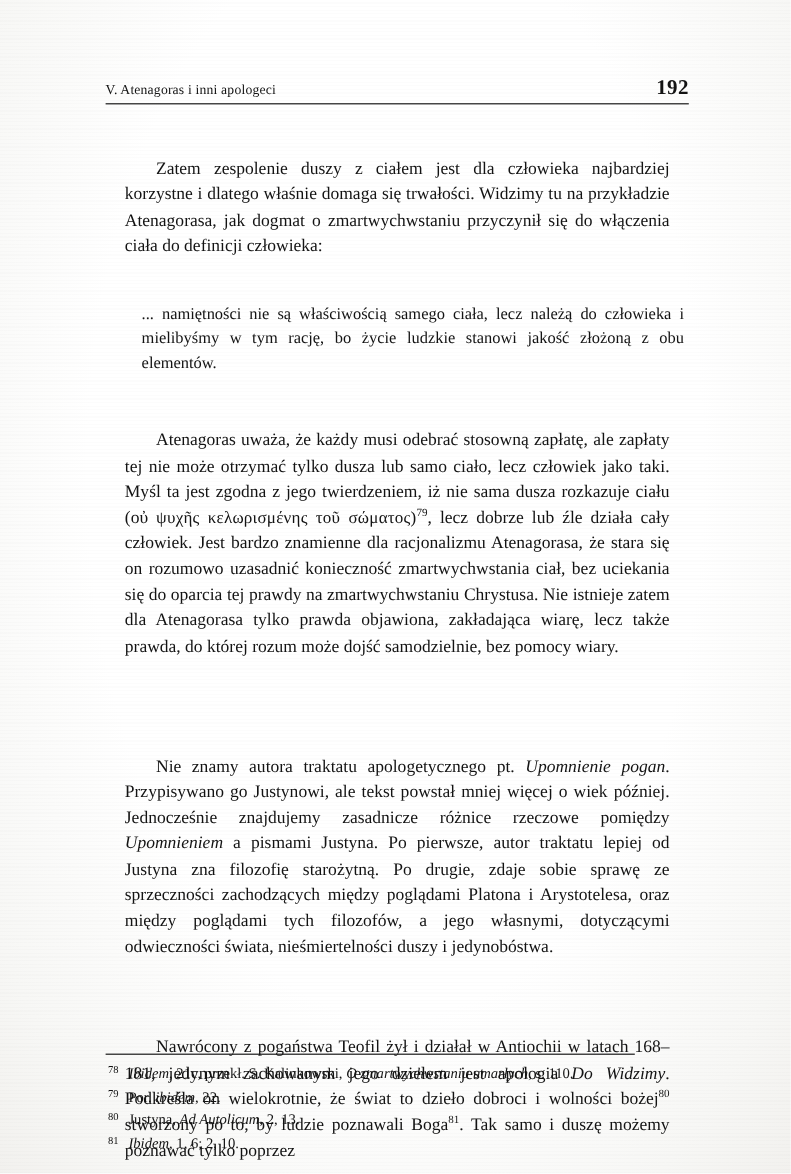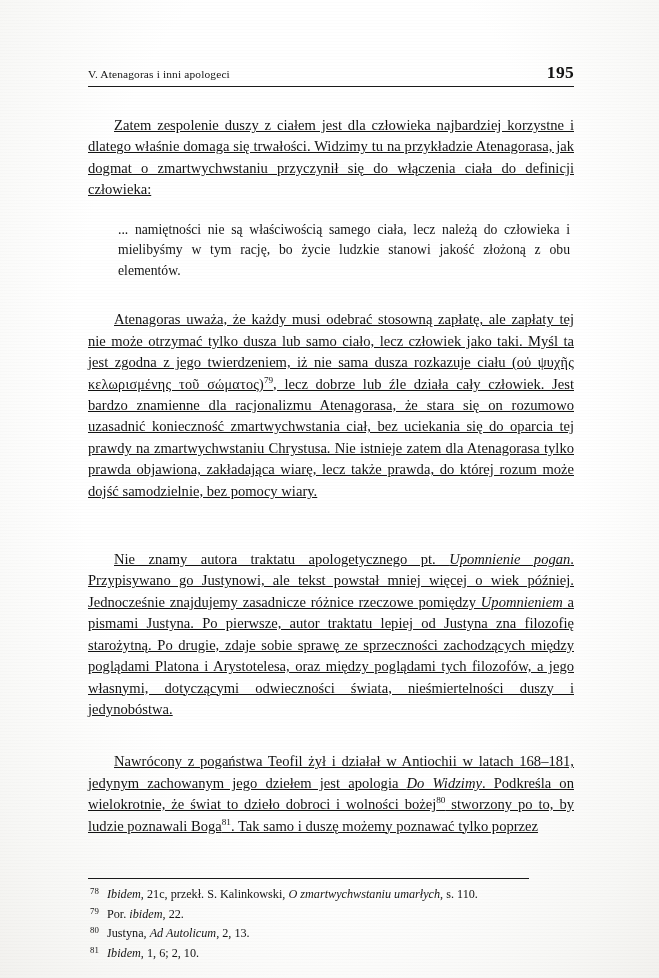--- a/index.html
+++ b/index.html
@@ -57,23 +57,22 @@
     font-weight: 700;
     letter-spacing: 0.3px;
   }
 
   
   .para {
     font-size: 14.6px;
     line-height: 21.4px;
     text-align: justify;
     text-justify: inter-word;
-    margin: 0;
+    margin: 16px;
     hyphens: manual;
-    text-decoration: underline;
   }
   .para.indent { text-indent: 26px; }
   .gap-sm { height: 9px; }
   .gap-md { height: 19px; }
   .gap-lg { height: 31px; }
   .gap-xl { height: 38px; }
 
   .quote {
     font-size: 13.7px;
     line-height: 20.6px;
@@ -138,21 +137,21 @@
 </head>
 <body>
 
 <div class="page"></div>
 
 <div class="content">
 
   <div class="runhead">
     <div class="runhead-inner">
       <span class="runhead-title">V. Atenagoras i inni apologeci</span>
-      <span class="page-number">195</span>
+      <span class="page-number">192</span>
     </div>
   </div>
 
   <div class="gap-md"></div>
 
   <p class="para indent">Zatem zespolenie duszy z ciałem jest dla człowieka najbardziej korzystne i dlatego właśnie domaga się trwałości. Widzimy tu na przykładzie Atenagorasa, jak dogmat o zmartwychwstaniu przyczynił się do włączenia ciała do definicji człowieka:</p>
 
   <div class="gap-md"></div>
 
   <p class="quote">... namiętności nie są właściwością samego ciała, lecz należą do człowieka i mielibyśmy w tym rację, bo życie ludzkie stanowi jakość złożoną z obu elementów.</p>

